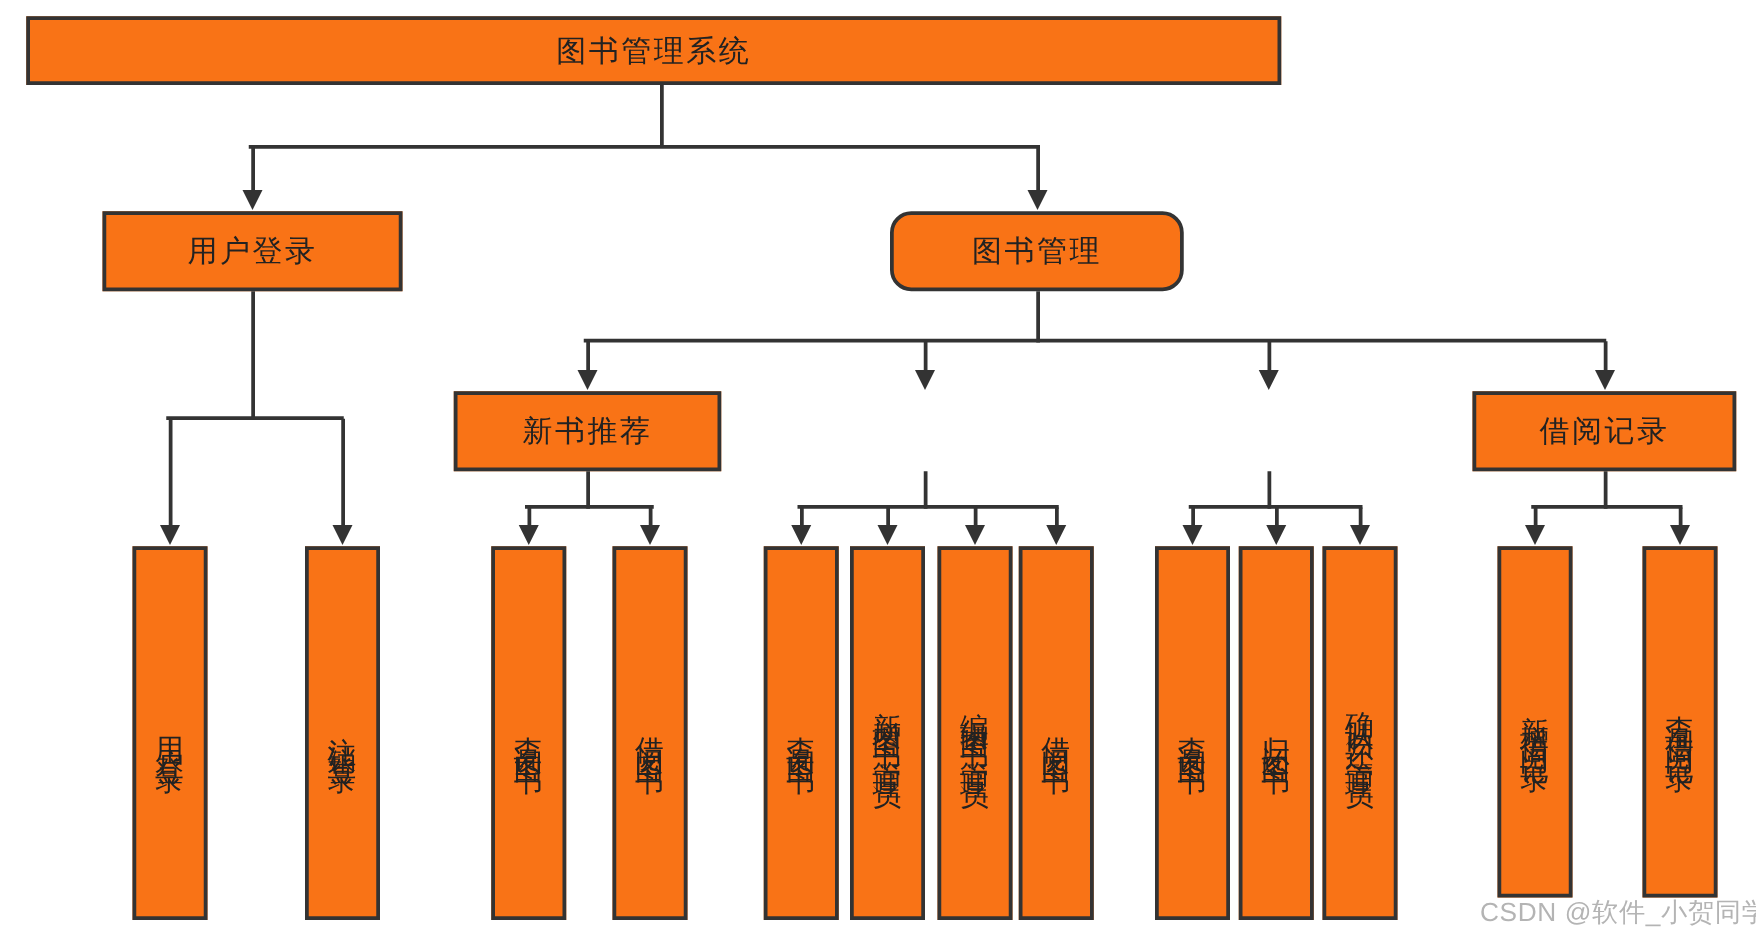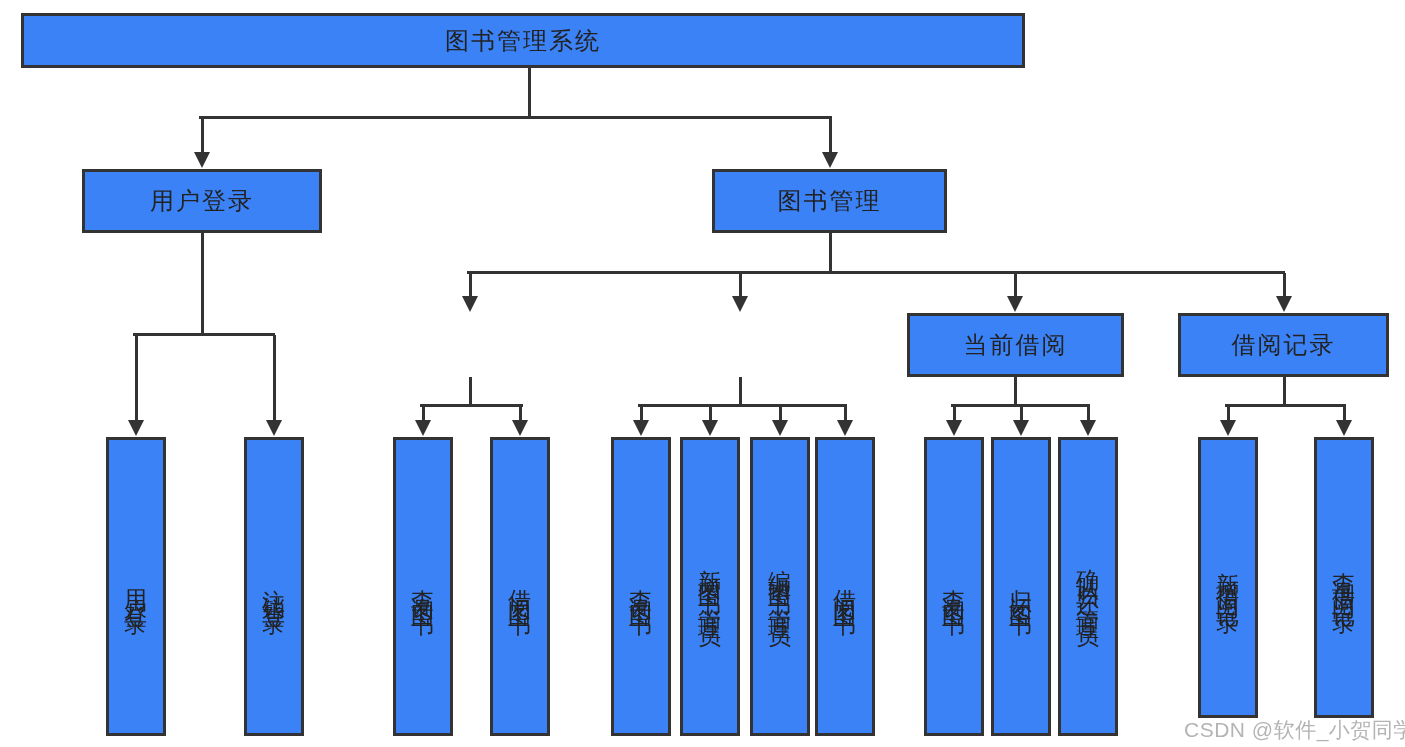--- a/index.html
+++ b/index.html
@@ -1,21 +1,21 @@
 <!DOCTYPE html>
 <html><head>
 <meta charset="utf-8">
 <style>
   html,body{margin:0;padding:0;background:#fff;}
   #stage{
     position:relative;width:1405px;height:747px;background:#ffffff;
     font-family:"Liberation Sans",sans-serif;overflow:hidden;color:#1d1d1d;
   }
   .box{
-    position:absolute;border:3px solid #333333;background:#3b82f6;
+    position:absolute;border:3px solid #333333;background:#f97316;
     box-sizing:border-box;display:flex;align-items:center;justify-content:center;
   }
   .hlabel{font-size:24px;letter-spacing:2px;color:#222222;}
   .vlabel span{
     writing-mode:vertical-rl;text-orientation:mixed;
     font-size:23px;letter-spacing:8px;line-height:1.05;color:#222222;
   }
   .hline{position:absolute;height:3px;background:#333333;}
   .vline{position:absolute;width:3px;background:#333333;}
   .arr{position:absolute;width:3px;background:#333333;}
@@ -43,21 +43,21 @@
   <div class="arr" style="left:200.5px;top:118px;height:35px;">
       <i></i>
     </div>
   <div class="arr" style="left:828.5px;top:118px;height:35px;">
       <i></i>
     </div>
 
   <div class="box hlabel" style="left:82px;top:169px;width:240px;height:64px;">
     <span>用户登录</span>
   </div>
-  <div class="box hlabel" style="left:712px;top:169px;width:235px;height:64px;">
+  <div class="box hlabel" style="left:712px;top:169px;width:235px;height:64px;border-radius:17px;">
     <span>图书管理</span>
   </div>
 
   <div class="vline" style="left:200.5px;top:233px;height:103px;"></div>
   <div class="hline" style="left:133px;top:333px;width:142px;"></div>
   <div class="arr" style="left:134.5px;top:335px;height:86px;">
       <i></i>
     </div>
   <div class="arr" style="left:272.5px;top:335px;height:86px;">
       <i></i>
@@ -71,22 +71,22 @@
   <div class="arr" style="left:738.5px;top:273px;height:24px;">
       <i></i>
     </div>
   <div class="arr" style="left:1013.5px;top:273px;height:24px;">
       <i></i>
     </div>
   <div class="arr" style="left:1282.5px;top:273px;height:24px;">
       <i></i>
     </div>
 
-  <div class="box hlabel" style="left:907px;top:313px;width:217px;height:64px;">
-    <span>当前借阅</span>
+  <div class="box hlabel" style="left:363px;top:313px;width:214px;height:64px;">
+    <span>新书推荐</span>
   </div>
   <div class="box hlabel" style="left:1178px;top:313px;width:211px;height:64px;">
     <span>借阅记录</span>
   </div>
 
   <div class="vline" style="left:468.5px;top:377px;height:30px;"></div>
   <div class="hline" style="left:420px;top:404px;width:103px;"></div>
   <div class="arr" style="left:421.5px;top:406px;height:15px;">
       <i></i>
     </div>

